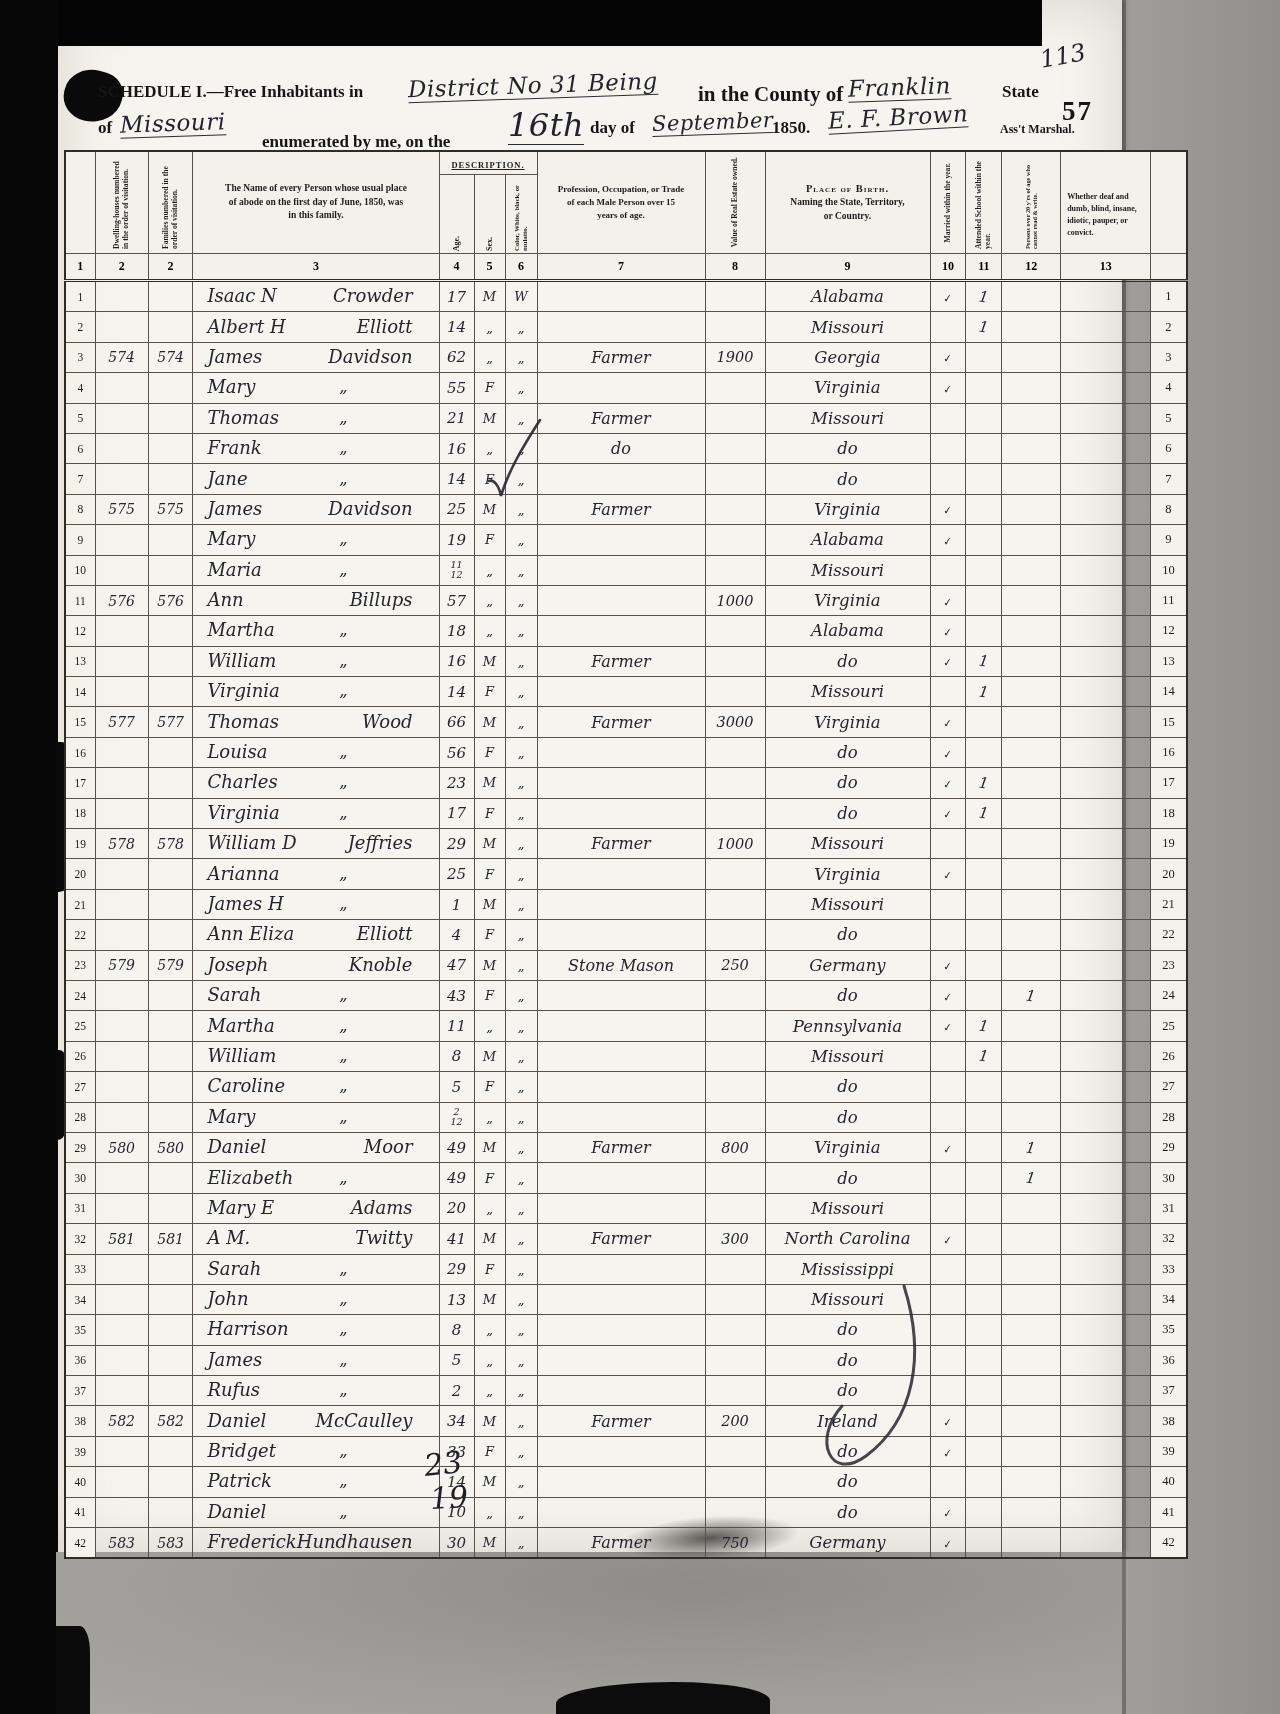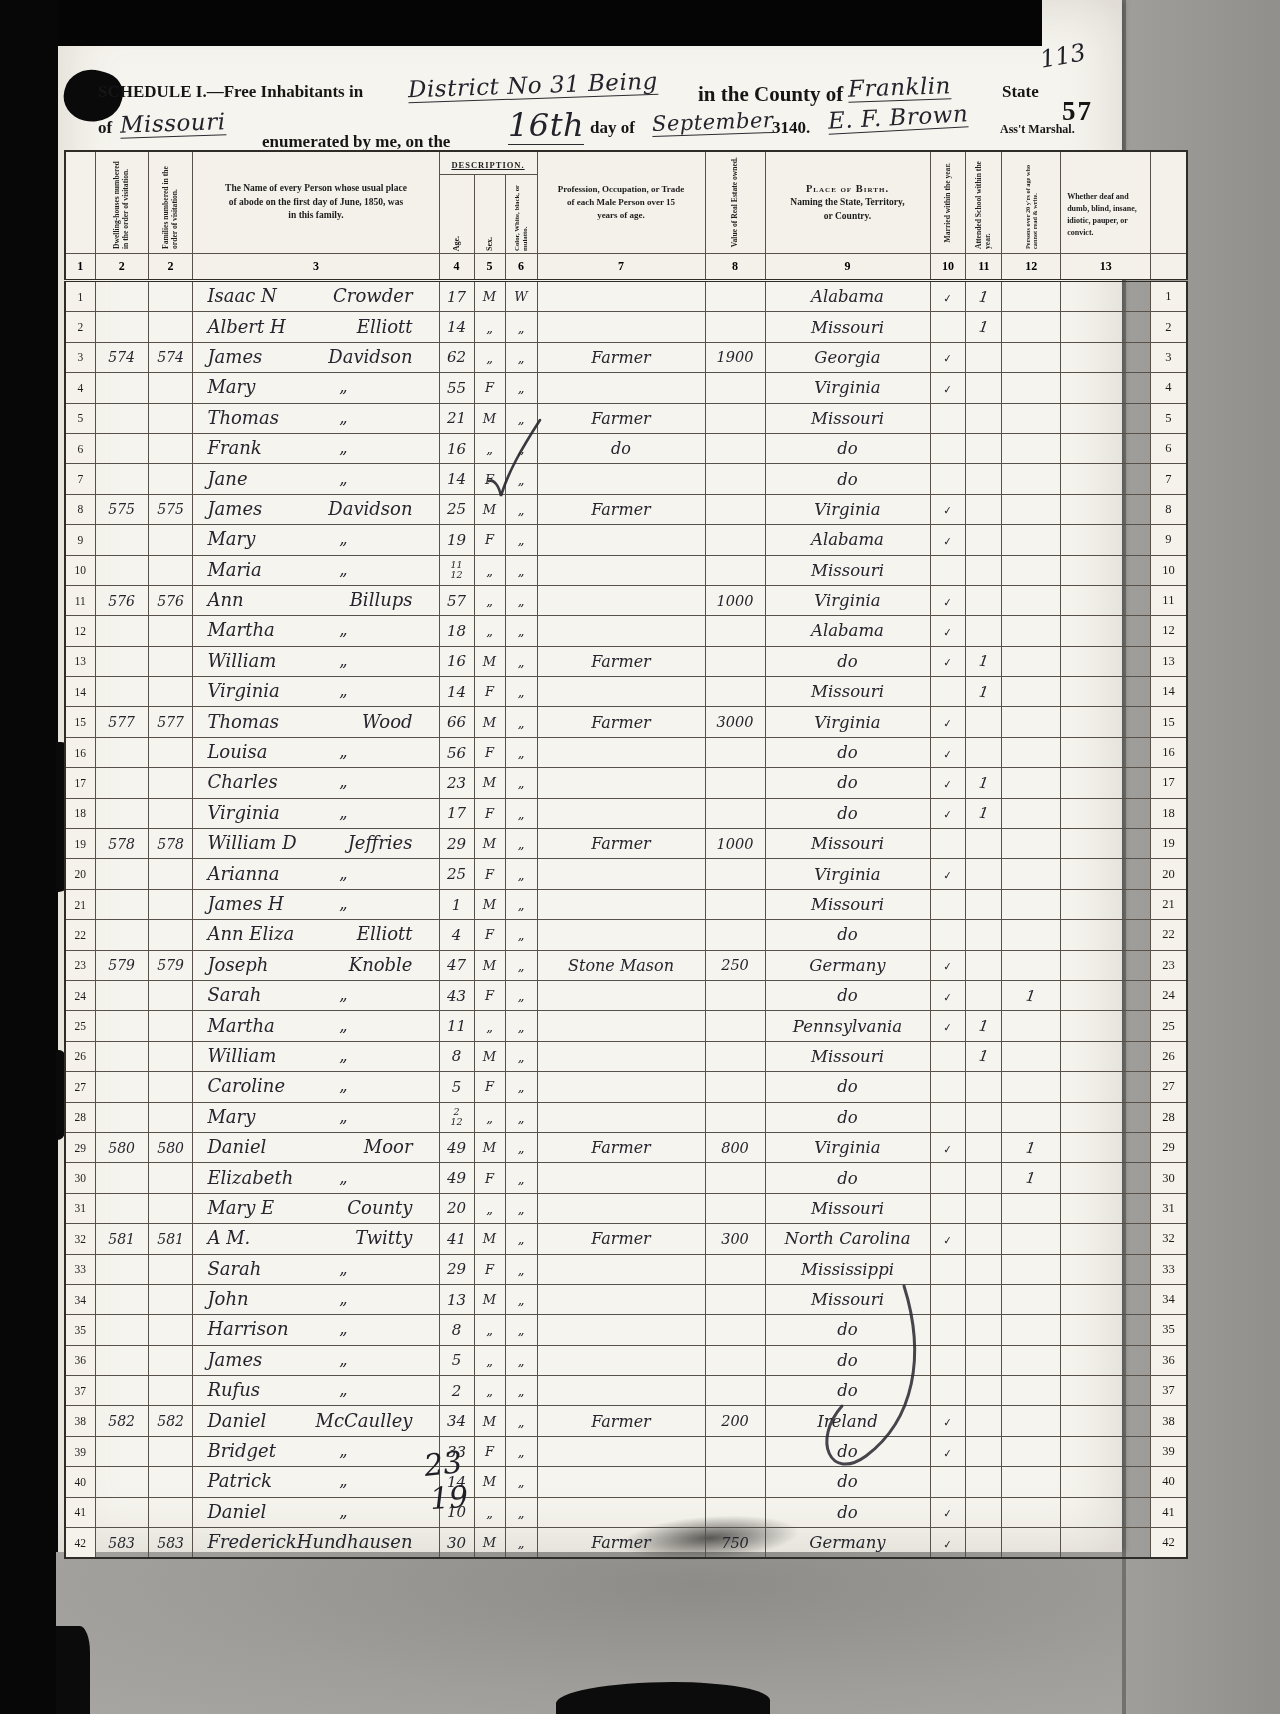--- a/index.html
+++ b/index.html
@@ -96,21 +96,21 @@
 <div class="hdr-abs printed" style="left:698px;top:82px;font-size:21px;">in the County of</div>
 <div class="hdr-abs hw u" style="left:848px;top:74px;font-size:23px;transform:rotate(-2deg);">Franklin</div>
 <div class="hdr-abs printed" style="left:1002px;top:82px;font-size:17px;">State</div>
 
 <div class="hdr-abs printed" style="left:98px;top:118px;font-size:17px;">of</div>
 <div class="hdr-abs hw u" style="left:120px;top:110px;font-size:23px;transform:rotate(-2deg);">Missouri</div>
 <div class="hdr-abs printed" style="left:262px;top:132px;font-size:17px;">enumerated by me, on the</div>
 <div class="hdr-abs hw u" style="left:508px;top:106px;font-size:32px;">16th</div>
 <div class="hdr-abs printed" style="left:590px;top:118px;font-size:17px;">day of</div>
 <div class="hdr-abs hw u" style="left:652px;top:110px;font-size:21px;transform:rotate(-2deg);">September</div>
-<div class="hdr-abs printed" style="left:772px;top:118px;font-size:17px;">3140.</div>
+<div class="hdr-abs printed" style="left:772px;top:118px;font-size:17px;">1850.</div>
 <div class="hdr-abs hw u" style="left:828px;top:104px;font-size:23px;transform:rotate(-3deg);">E. F. Brown</div>
 <div class="hdr-abs printed" style="left:1000px;top:122px;font-size:12px;">Ass't Marshal.</div>
 
 <table class="census">
   <colgroup>
     <col style="width:30px">
       <col style="width:37px">
       <col style="width:38px">
       <col style="width:228px">
     <col style="width:35px">
@@ -876,21 +876,21 @@
         <td></td>
         <td class="rn rn-r">30</td>
       </tr>
       <tr>
         <td class="rn">31</td>
         <td class="hwc dwc"></td>
         <td class="hwc famc"></td>
         <td class="namec">
           <div class="nwrap hwc">
             <span class="giv">Mary E</span>
-            <span class="sur">County</span>
+            <span class="sur">Adams</span>
           </div>
         </td>
         <td class="hwc agec">20</td>
         <td class="hwc sexc">„</td>
         <td class="hwc colc">„</td>
         <td class="hwc occc"></td>
         <td class="hwc valc"></td>
         <td class="hwc birc">Missouri</td>
         <td class="mc"></td>
         <td class="sc2"></td>

